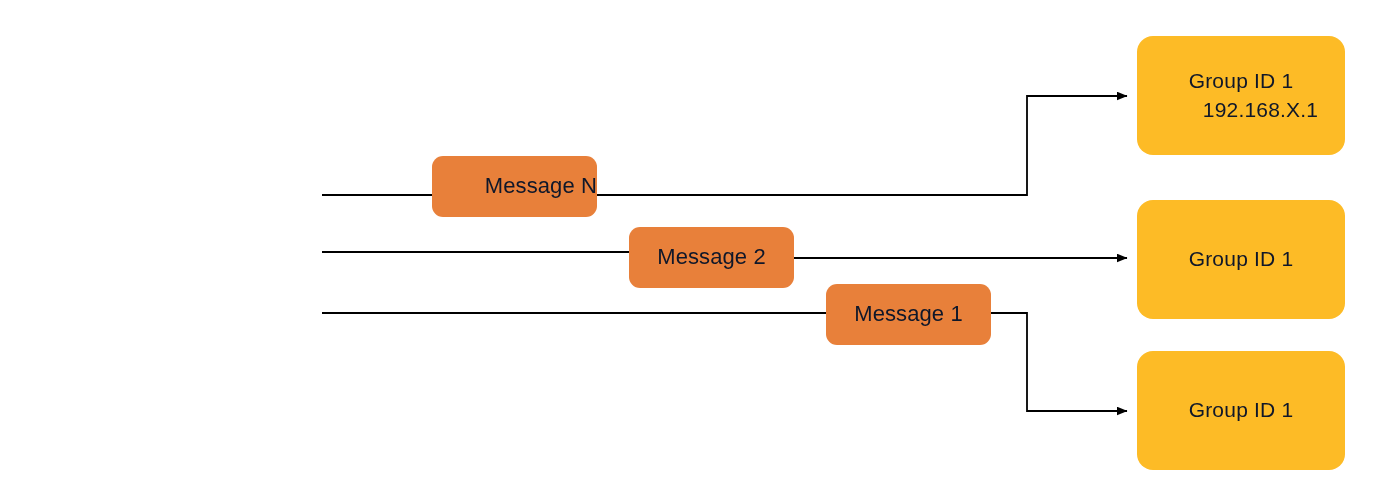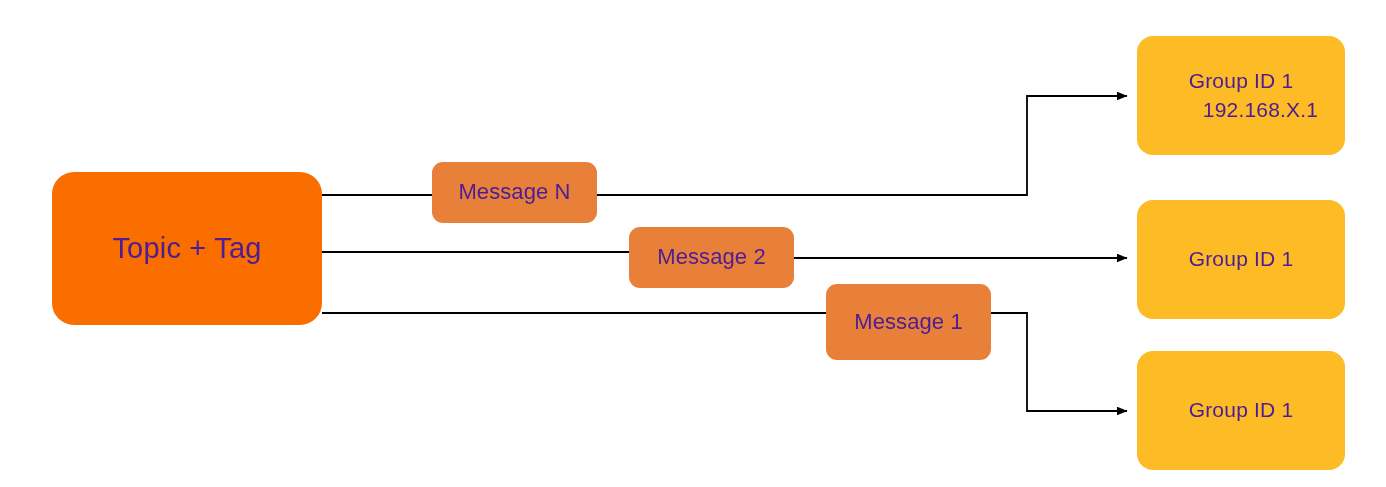--- a/index.html
+++ b/index.html
@@ -25,21 +25,21 @@
     height: 487px;
     pointer-events: none;
   }
   .node {
     position: absolute;
     box-sizing: border-box;
     display: flex;
     flex-direction: column;
     align-items: center;
     justify-content: center;
-    color: #4c1d95;
+    color: #0f172a;
     text-align: center;
     line-height: 1.28;
     white-space: pre;
   }
   .node-topic {
     left: 52px;
     top: 172px;
     width: 270px;
     height: 153px;
     background: #fa6e00;
@@ -48,36 +48,37 @@
     letter-spacing: 0.2px;
   }
   .node-message {
     background: #e8803a;
     border-radius: 11px;
     font-size: 22px;
     letter-spacing: 0.1px;
   }
   .msg-n {
     left: 432px;
-    top: 162px;
+    top: 156px;
     width: 165px;
     height: 61px;
+    align-items: flex-end;
   }
   .msg-2 {
     left: 629px;
     top: 227px;
     width: 165px;
     height: 61px;
     justify-content: center;
   }
   .msg-1 {
     left: 826px;
     top: 284px;
     width: 165px;
-    height: 76px;
+    height: 61px;
   }
   .node-group {
     left: 1137px;
     width: 208px;
     height: 119px;
     background: #fdbb26;
     border-radius: 16px;
     font-size: 21px;
     letter-spacing: 0.2px;
   }
@@ -104,23 +105,20 @@
 
     <path d="M322,313 L826,313" fill="none" stroke="#000000" stroke-width="1.8"></path>
 
     <path d="M597,195 L1027,195 L1027,96 L1127,96" fill="none" stroke="#000000" stroke-width="1.8" marker-end="url(#arrowhead)"></path>
 
     <path d="M794,258 L1127,258" fill="none" stroke="#000000" stroke-width="1.8" marker-end="url(#arrowhead)"></path>
 
     <path d="M991,313 L1027,313 L1027,411 L1127,411" fill="none" stroke="#000000" stroke-width="1.8" marker-end="url(#arrowhead)"></path>
   </svg>
 
-  <div class="node node-topic">
-    <span>Topic + Tag</span>
-  </div>
 
   <div class="node node-message msg-n">
     <span>Message N</span>
   </div>
 
   <div class="node node-message msg-2">
     <span>Message 2</span>
   </div>
 
   <div class="node node-message msg-1">

